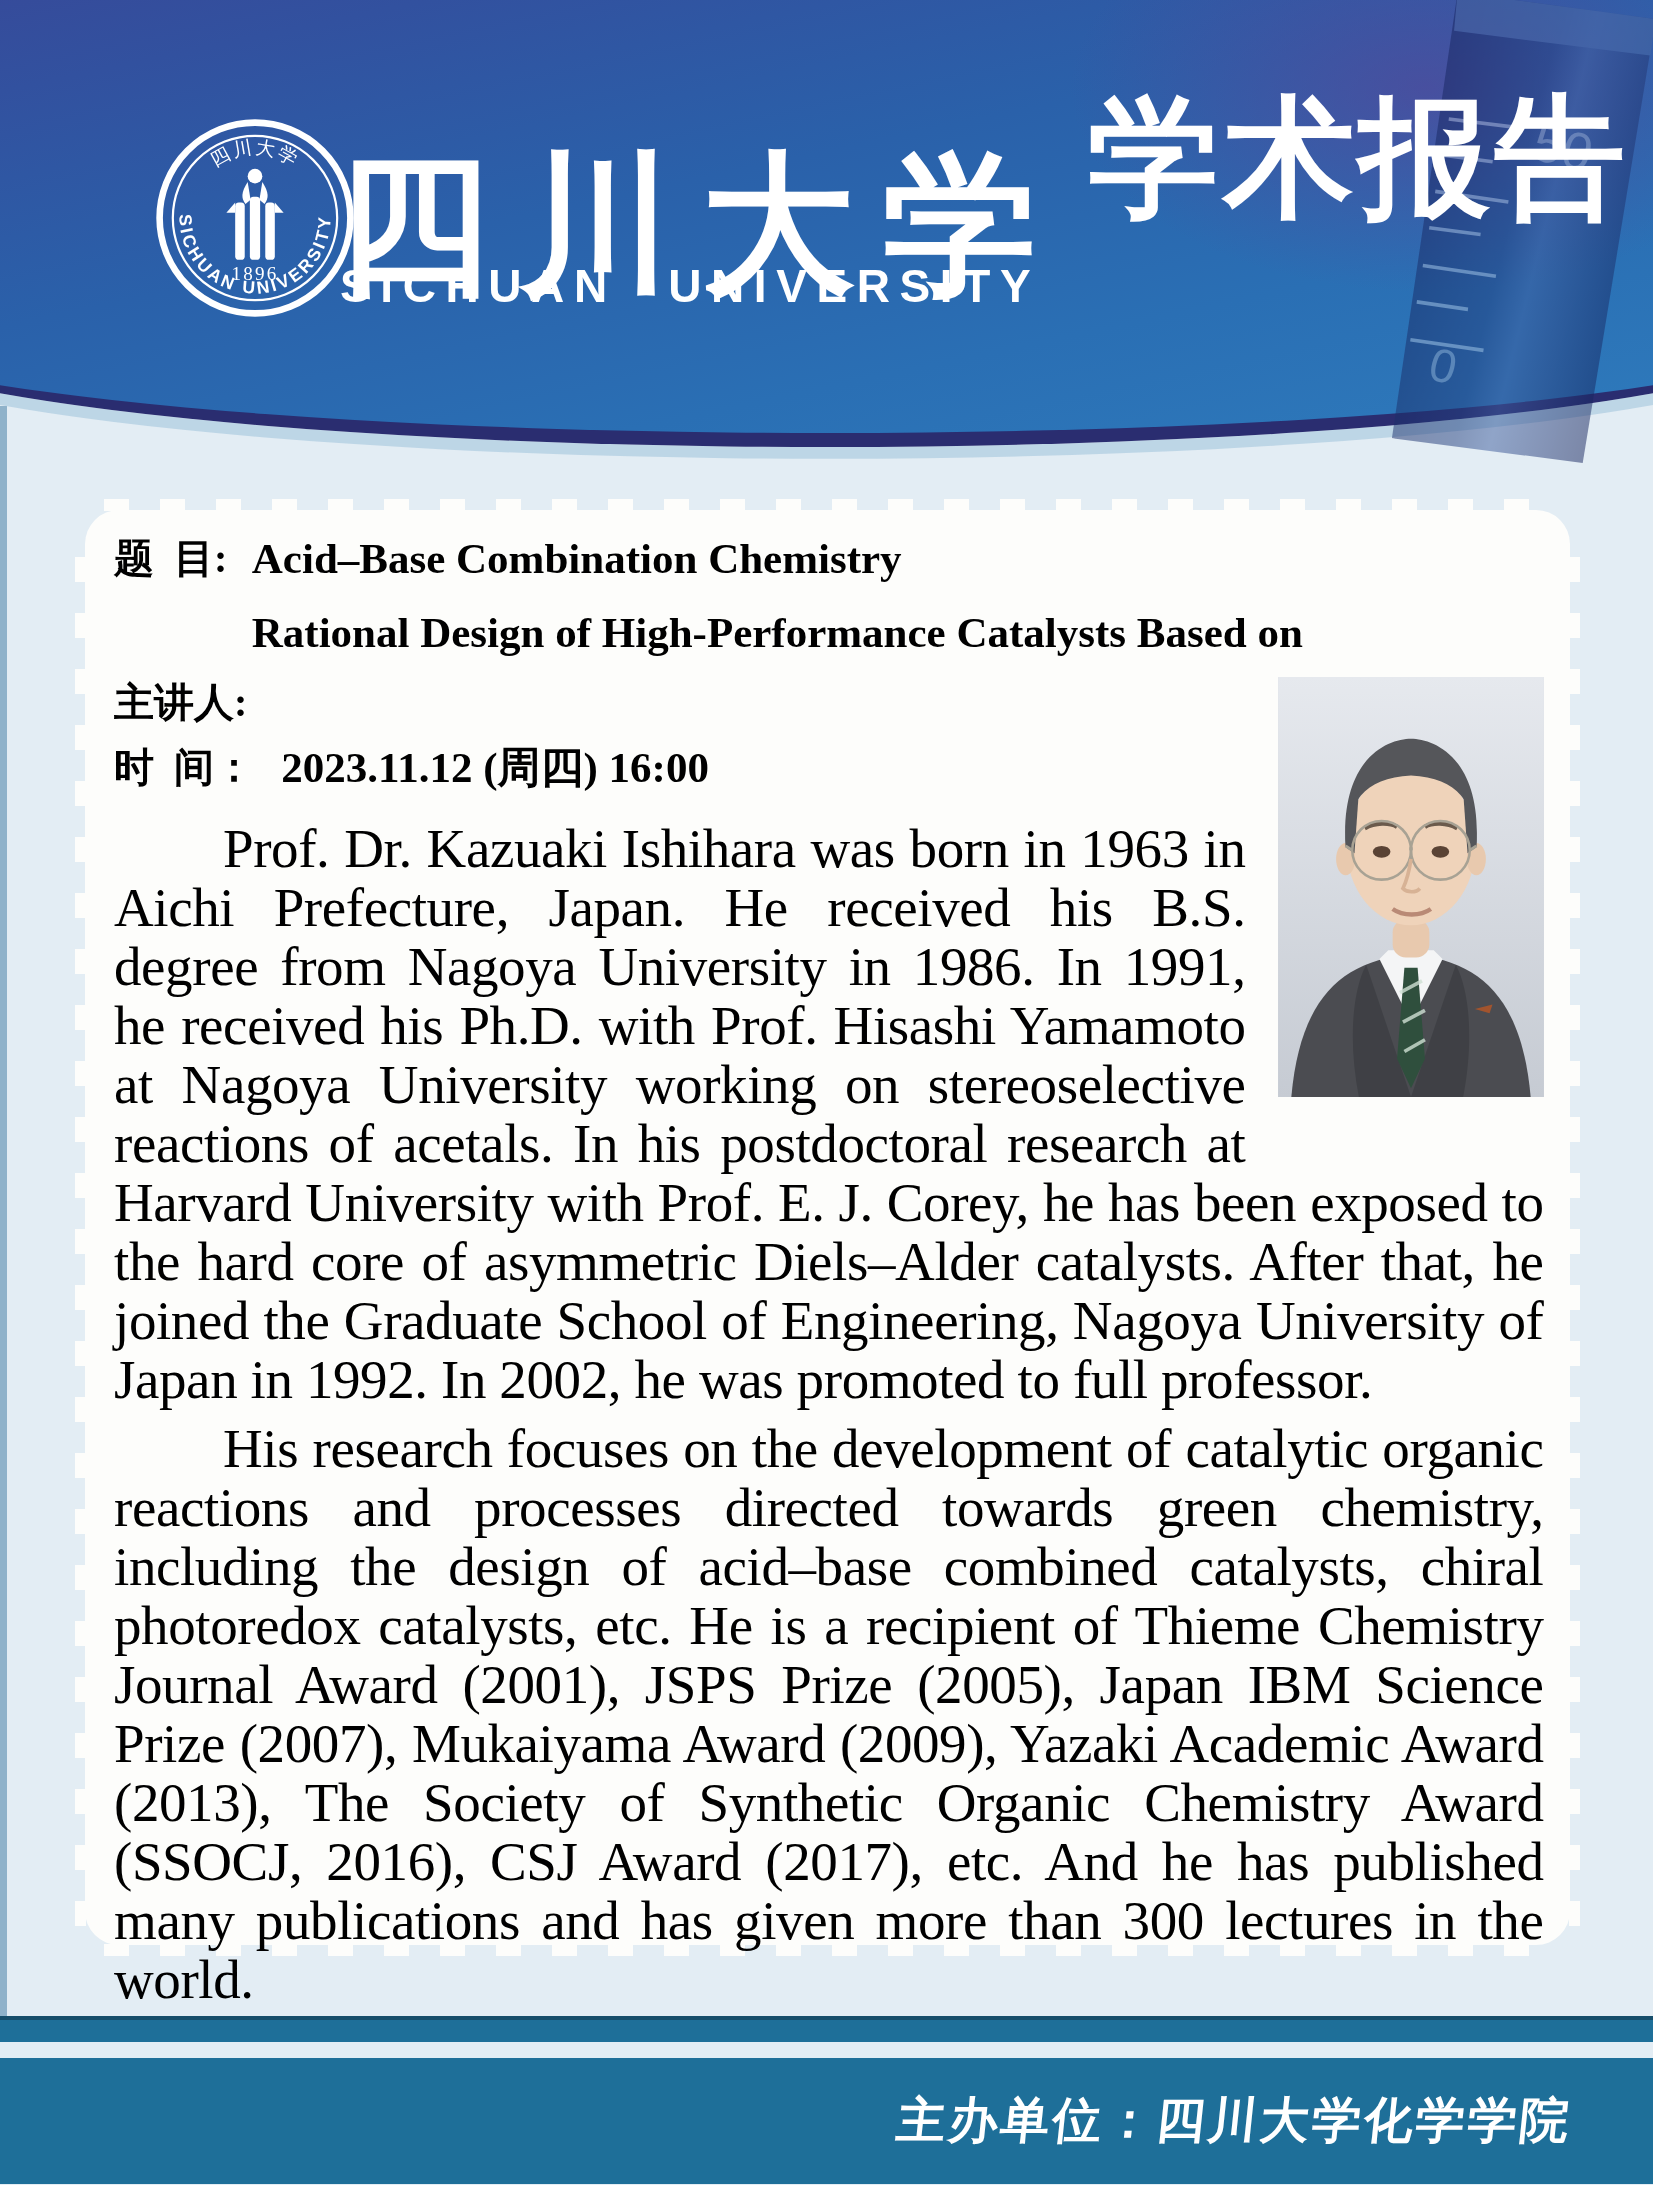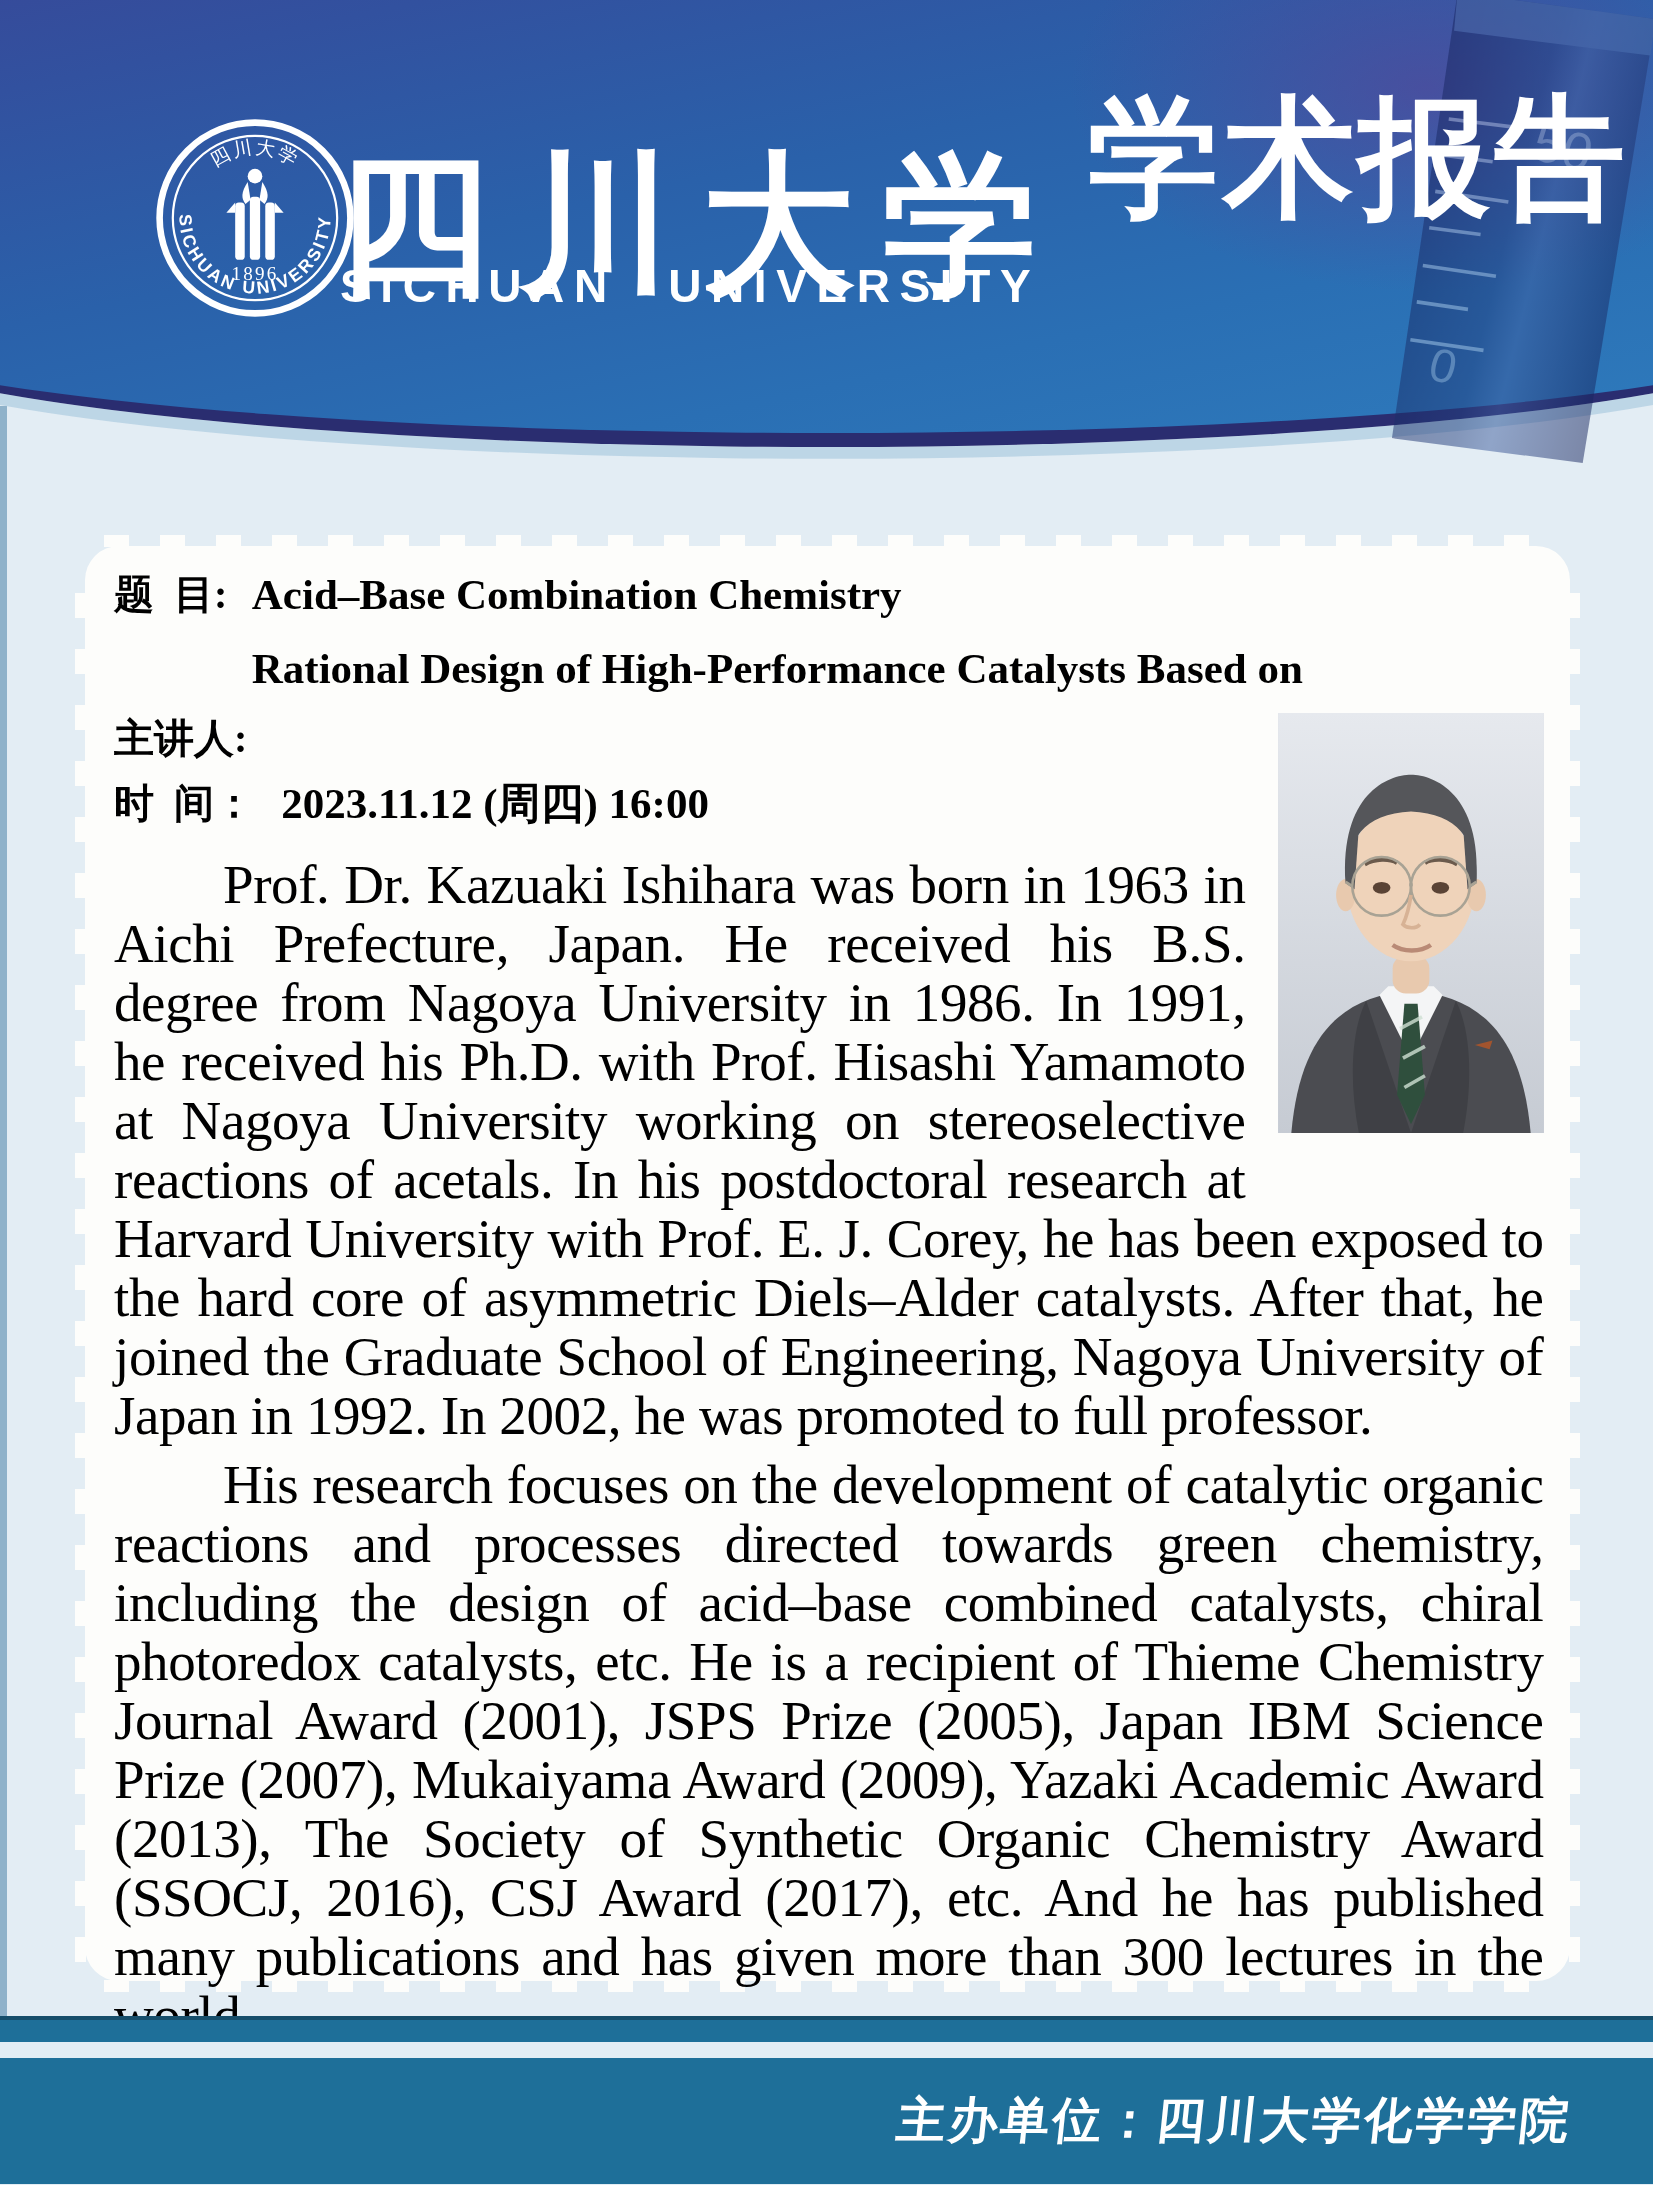--- a/index.html
+++ b/index.html
@@ -19,21 +19,21 @@
       background:radial-gradient(ellipse at center,rgba(96,62,148,.55) 0%,rgba(96,62,148,0) 70%);}
   .cylinder{position:absolute;left:1294px;top:-22px;width:397px;height:478px;opacity:.5;transform:rotate(14deg);}
   .seal{position:absolute;left:153px;top:116px;width:204px;height:204px;}
   .cn-name{position:absolute;left:337px;top:123px;font-size:154px;font-weight:bold;color:#ffffff;
       letter-spacing:28px;font-family:"Liberation Serif",serif;white-space:nowrap;}
   .en-name{position:absolute;left:340px;top:259px;font-size:46px;font-weight:bold;color:#ffffff;
       font-family:"Liberation Sans",sans-serif;letter-spacing:9.6px;word-spacing:29px;white-space:nowrap;}
   .banner-title{position:absolute;left:1088px;top:71px;font-size:131px;font-weight:900;color:#ffffff;
       font-family:"Liberation Sans",sans-serif;letter-spacing:4.4px;white-space:nowrap;}
   
-  .card{position:absolute;left:85px;top:546px;width:1485px;height:1435px;background:#fdfdfb;border-radius:34px;}
+  .card{position:absolute;left:85px;top:510px;width:1485px;height:1435px;background:#fdfdfb;border-radius:34px;}
   .torn{position:absolute;pointer-events:none;}
   .torn-top{left:19px;right:19px;top:-11px;height:11.8px;
       background-image:repeating-linear-gradient(90deg,#fdfdfb 0 25px,transparent 25px 56px);}
   .torn-bottom{left:19px;right:19px;bottom:-11px;height:11.8px;
       background-image:repeating-linear-gradient(90deg,#fdfdfb 0 25px,transparent 25px 56px);}
   .torn-left{top:19px;bottom:19px;left:-9.6px;width:10.3px;
       background-image:repeating-linear-gradient(0deg,#fdfdfb 0 25px,transparent 25px 56px);}
   .torn-right{top:19px;bottom:19px;right:-9.6px;width:10.3px;
       background-image:repeating-linear-gradient(0deg,#fdfdfb 0 25px,transparent 25px 56px);}
   .card-inner{position:absolute;left:0;top:0;right:0;bottom:0;padding:11.8px 26.5px 0 29px;color:#000;}

